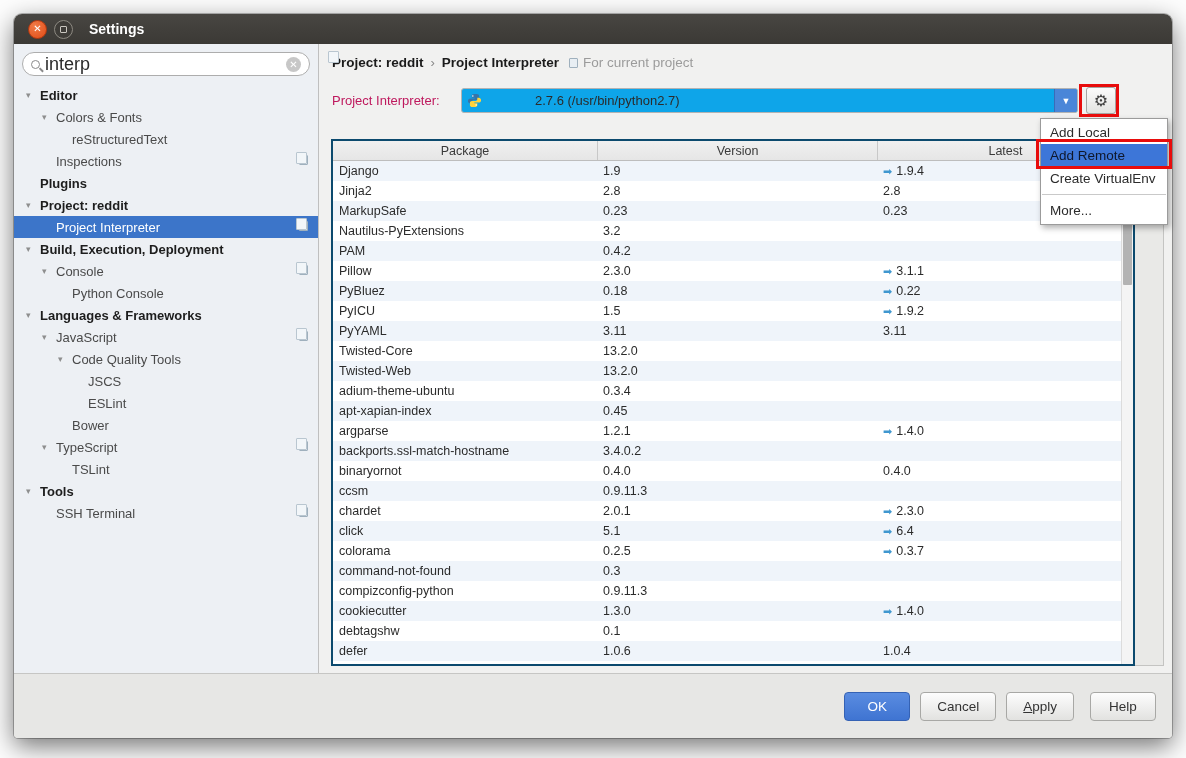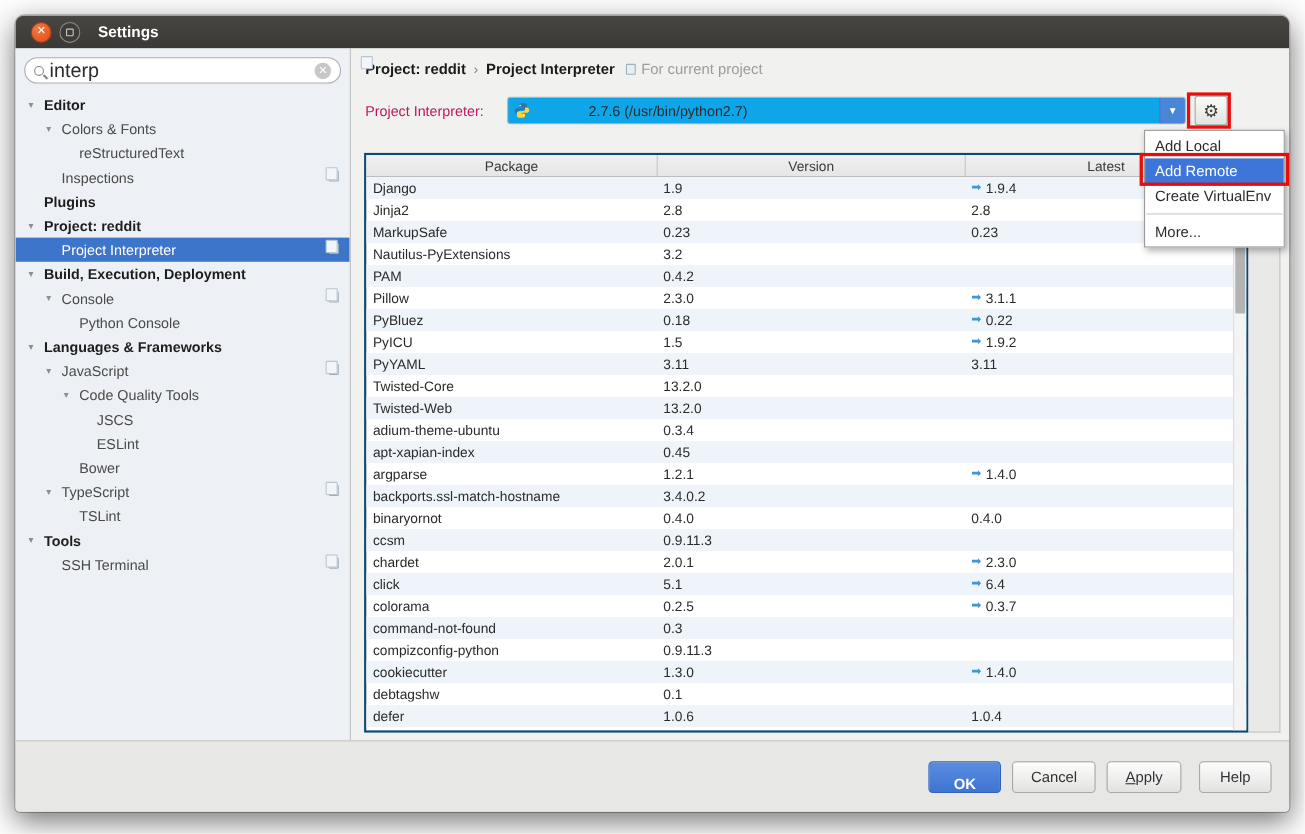--- a/index.html
+++ b/index.html
@@ -98,32 +98,32 @@
 
   
   .footer { position:absolute; left:0; bottom:0; right:0; height:65px; background:#e7e7e5;
             border-top:1px solid #c6c6c4; display:flex; align-items:center;
             justify-content:flex-end; padding-right:16px; }
   .btn { height:29px; min-width:66px; padding:0 16px; margin-left:10px;
          background:linear-gradient(#fdfdfd,#e2e2e0); border:1px solid #a8a8a5; border-radius:4px;
          font-size:13.5px; color:#333; font-family:inherit; display:flex; align-items:center;
          justify-content:center; }
   .btn.primary { background:linear-gradient(#5a8ce0,#3f74d2); border-color:#3562b4; color:#fff;
-                 font-weight:bold;align-items:flex-end; }
+                 font-weight:normal; }
   .btn.gap { margin-left:16px; }
   .btn .lbl { display:block; }
   .btn.u-first .lbl::first-letter { text-decoration:underline; }
 
   
   .menu { position:absolute; left:1040px; top:118px; width:128px; background:#fff;
           border:1px solid #9b9b9b; box-shadow:2px 3px 6px rgba(0,0,0,.3); padding:2px 0;
           z-index:5; }
   .menu-item { height:23px; display:flex; align-items:center; padding-left:9px; font-size:13.5px;
                color:#2b2b2b; white-space:nowrap; }
-  .menu-item.selected { background:#3d76d8; color:#ffffff; }
+  .menu-item.selected { background:#3d76d8; color:#0f172a; }
   .menu-sep { height:1px; background:#c9c9c9; margin:4px 1px; }
 
   
   .annot { position:absolute; border:3px solid #e80c0c; z-index:9; pointer-events:none; }
   .annot-gear { left:1079px; top:84px; width:40px; height:33px; }
   .annot-menu { left:1036px; top:139px; width:136px; height:30px; }
 </style>
 </head>
 <body>
 

